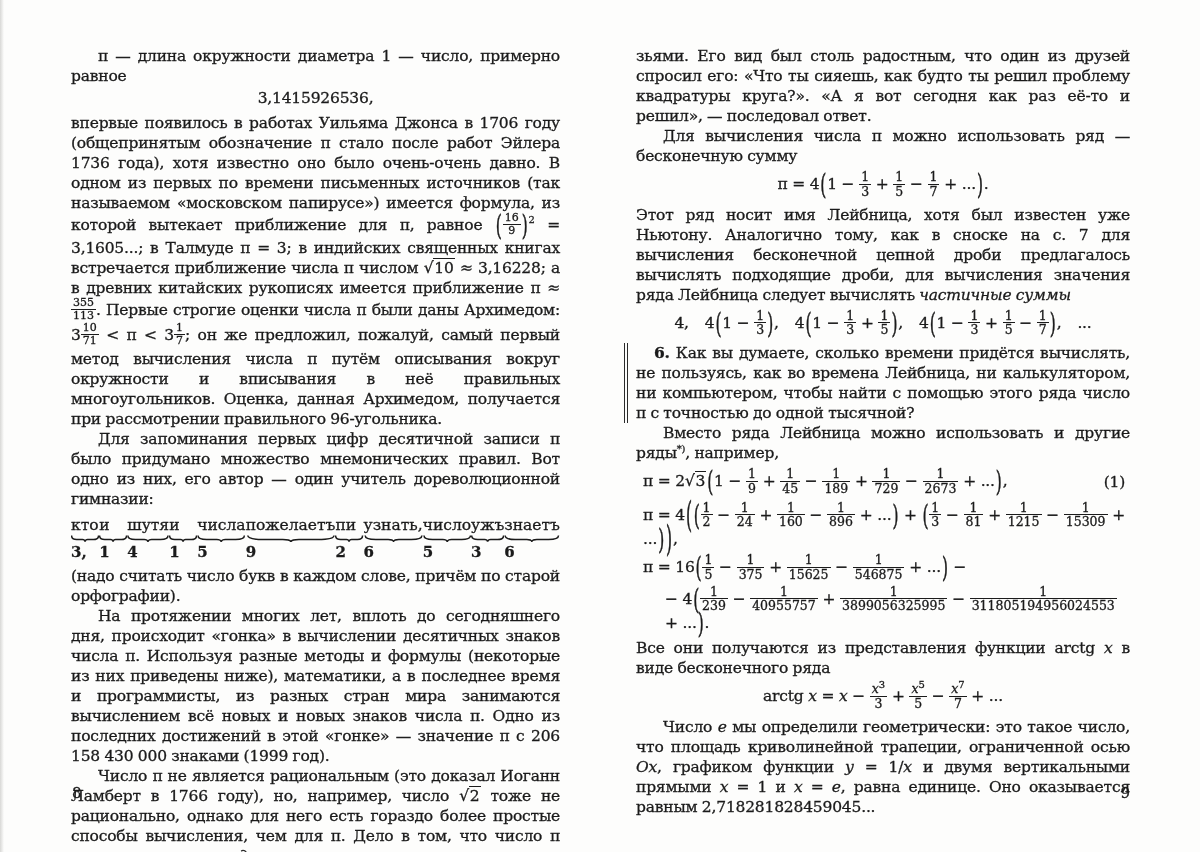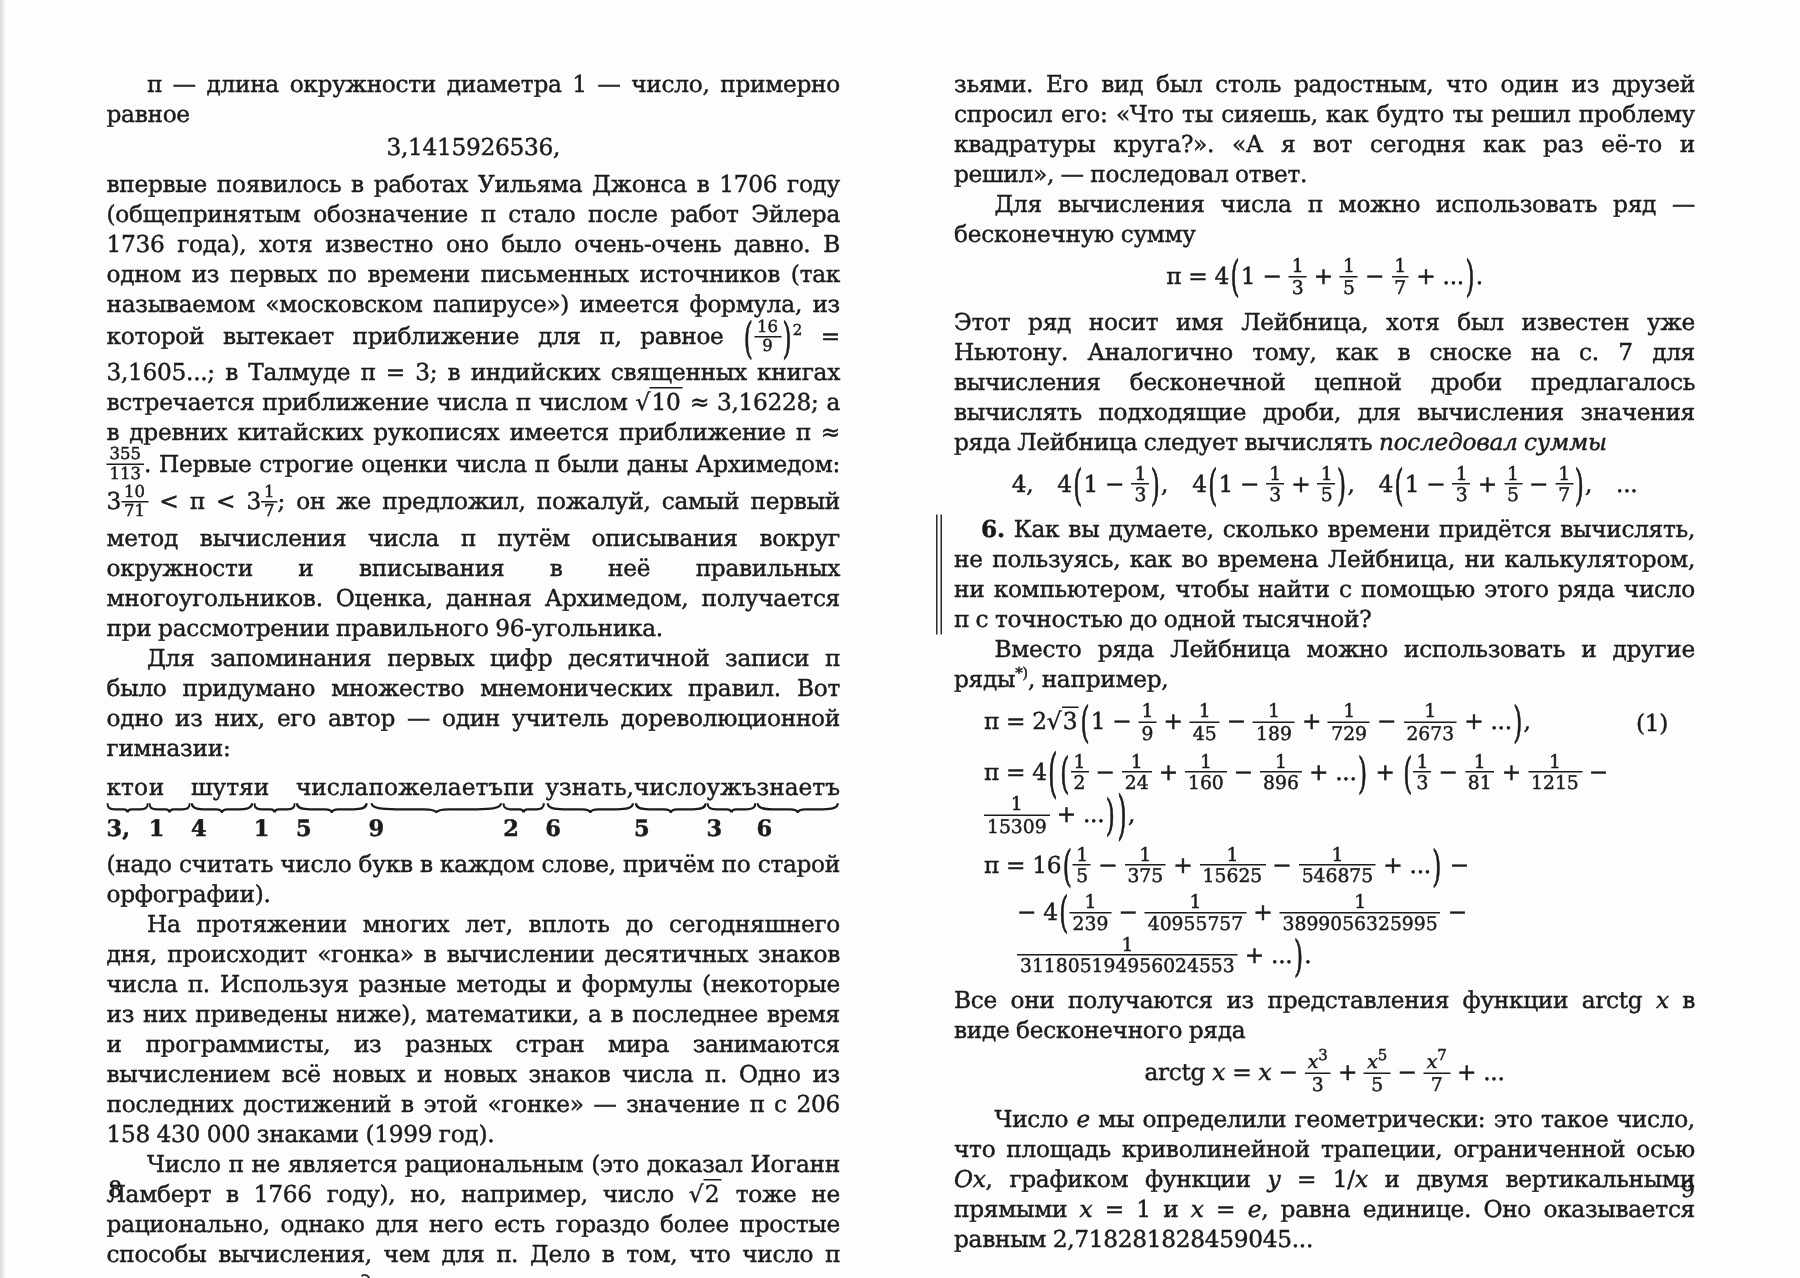--- a/index.html
+++ b/index.html
@@ -18,21 +18,21 @@
     letter-spacing:-0.2px;word-spacing:-0.3px}
   .para.ind{text-indent:27px}
   .para.ctr{text-align:center;text-indent:0;margin:2px 0 5px}
   sup{font-size:10px;line-height:0}
   .it{font-style:italic}
   .bd{font-weight:bold}
   .frac{display:inline-block;vertical-align:middle;text-align:center;
     font-size:11px;line-height:1.1;position:relative;top:-1px;letter-spacing:0}
   .frac .num{display:block;border-bottom:1px solid currentColor;padding:0 2px}
   .frac .den{display:block;padding:0 2px}
-  .formula{font-size:15.5px;margin:5px 16px;text-align:center;position:relative;
+  .formula{font-size:15.5px;margin:5px 3px;text-align:center;position:relative;
     letter-spacing:-0.2px}
   .formula .frac{font-size:12.5px}
   .formula.fleft{text-align:left;padding-left:4px}
   .fline{margin:3px 0}
   .ftag{position:absolute;right:2px;top:50%;transform:translateY(-50%)}
   .bp{display:inline-block;transform:scaleY(1.85);vertical-align:-1px;padding:0 1px}
   .bp.s2{transform:scaleY(2.25)}
   .sqrt{white-space:nowrap}
   .rbody{border-top:1.4px solid currentColor;padding:0 1px}
   .mnem{display:flex;justify-content:space-between;margin:7px 0 5px}
@@ -161,21 +161,21 @@
         <p class="para">(надо считать число букв в каждом слове, причём по старой орфографии).</p>
         <p class="para ind">На протяжении многих лет, вплоть до сегодняшнего дня, происходит «гонка» в вычислении десятичных знаков числа π. Используя разные методы и формулы (некоторые из них приведены ниже), математики, а в последнее время и программисты, из разных стран мира занимаются вычислением всё новых и новых знаков числа π. Одно из последних достижений в этой «гонке» — значение π с 206 158 430 000 знаками (1999 год).</p>
         <p class="para ind">Число π не является рациональным (это доказал Иоганн Ламберт в 1766 году), но, например, число <span class="sqrt"><span class="rsign">√</span><span class="rbody">2</span></span> тоже не рационально, однако для него есть гораздо более простые способы вычисления, чем для π. Дело в том, что число π является <span class="it ">трансцендентным</span>, т. е. не является корнем многочлена с целыми коэффициентами. Этот факт доказал Фердинанд Линдеманн в 1882 году, разрешив одновременно великую проблему древности — проблему квадратуры круга (невозможность построения циркулем и линейкой квадрата, равновеликого данному кругу). Рассказывают, что в тот день, когда Линдеманн окончательно убедился в правильности своего доказательства, он встретился с дру-</p>
       </div>
   </section>
   <section class="page pright">
     <div id="right-content">
         <p class="para">зьями. Его вид был столь радостным, что один из друзей спросил его: «Что ты сияешь, как будто ты решил проблему квадратуры круга?». «А я вот сегодня как раз её-то и решил», — последовал ответ.</p>
         <p class="para ind">Для вычисления числа π можно использовать ряд — бесконечную сумму</p>
         <div class="formula">π = 4<span class="bp">(</span>1 − <span class="frac"><span class="num">1</span><span class="den">3</span></span> + <span class="frac"><span class="num">1</span><span class="den">5</span></span> − <span class="frac"><span class="num">1</span><span class="den">7</span></span> + ...<span class="bp">)</span>.</div>
-        <p class="para">Этот ряд носит имя Лейбница, хотя был известен уже Ньютону. Аналогично тому, как в сноске на с. 7 для вычисления бесконечной цепной дроби предлагалось вычислять подходящие дроби, для вычисления значения ряда Лейбница следует вычислять <span class="it ">последовал суммы</span></p>
+        <p class="para">Этот ряд носит имя Лейбница, хотя был известен уже Ньютону. Аналогично тому, как в сноске на с. 7 для вычисления бесконечной цепной дроби предлагалось вычислять подходящие дроби, для вычисления значения ряда Лейбница следует вычислять <span class="it ">частичные суммы</span></p>
         <div class="formula">4,<span style="display: inline-block; width: 16px;"></span>4<span class="bp">(</span>1 − <span class="frac"><span class="num">1</span><span class="den">3</span></span><span class="bp">)</span>,<span style="display: inline-block; width: 16px;"></span>4<span class="bp">(</span>1 − <span class="frac"><span class="num">1</span><span class="den">3</span></span> + <span class="frac"><span class="num">1</span><span class="den">5</span></span><span class="bp">)</span>,<span style="display: inline-block; width: 16px;"></span>4<span class="bp">(</span>1 − <span class="frac"><span class="num">1</span><span class="den">3</span></span> + <span class="frac"><span class="num">1</span><span class="den">5</span></span> − <span class="frac"><span class="num">1</span><span class="den">7</span></span><span class="bp">)</span>,<span style="display: inline-block; width: 16px;"></span>...</div>
         <div class="problem">
           <p class="para"><span class="bd">6.</span> Как вы думаете, сколько времени придётся вычислять, не пользуясь, как во времена Лейбница, ни калькулятором, ни компьютером, чтобы найти с помощью этого ряда число π с точностью до одной тысячной?</p>
         </div>
         <p class="para ind">Вместо ряда Лейбница можно использовать и другие ряды<sup>*)</sup>, например,</p>
         <div class="formula fleft">π = 2<span class="sqrt"><span class="rsign">√</span><span class="rbody">3</span></span><span class="bp">(</span>1 − <span class="frac"><span class="num">1</span><span class="den">9</span></span> + <span class="frac"><span class="num">1</span><span class="den">45</span></span> − <span class="frac"><span class="num">1</span><span class="den">189</span></span> + <span class="frac"><span class="num">1</span><span class="den">729</span></span> − <span class="frac"><span class="num">1</span><span class="den">2673</span></span> + ...<span class="bp">)</span>,<span class="ftag">(1)</span></div>
         <div class="formula fleft">π = 4<span class="bp s2">(</span><span class="bp">(</span><span class="frac"><span class="num">1</span><span class="den">2</span></span> − <span class="frac"><span class="num">1</span><span class="den">24</span></span> + <span class="frac"><span class="num">1</span><span class="den">160</span></span> − <span class="frac"><span class="num">1</span><span class="den">896</span></span> + ...<span class="bp">)</span> + <span class="bp">(</span><span class="frac"><span class="num">1</span><span class="den">3</span></span> − <span class="frac"><span class="num">1</span><span class="den">81</span></span> + <span class="frac"><span class="num">1</span><span class="den">1215</span></span> − <span class="frac"><span class="num">1</span><span class="den">15309</span></span> + ...<span class="bp">)</span><span class="bp s2">)</span>,</div>
         <div class="formula fleft">
           <div class="fline">π = 16<span class="bp">(</span><span class="frac"><span class="num">1</span><span class="den">5</span></span> − <span class="frac"><span class="num">1</span><span class="den">375</span></span> + <span class="frac"><span class="num">1</span><span class="den">15625</span></span> − <span class="frac"><span class="num">1</span><span class="den">546875</span></span> + ...<span class="bp">)</span> −</div>
           <div class="fline" style="margin-left: 22px;">− 4<span class="bp">(</span><span class="frac"><span class="num">1</span><span class="den">239</span></span> − <span class="frac"><span class="num">1</span><span class="den">40955757</span></span> + <span class="frac"><span class="num">1</span><span class="den">3899056325995</span></span> − <span class="frac"><span class="num">1</span><span class="den">311805194956024553</span></span> + ...<span class="bp">)</span>.</div>

